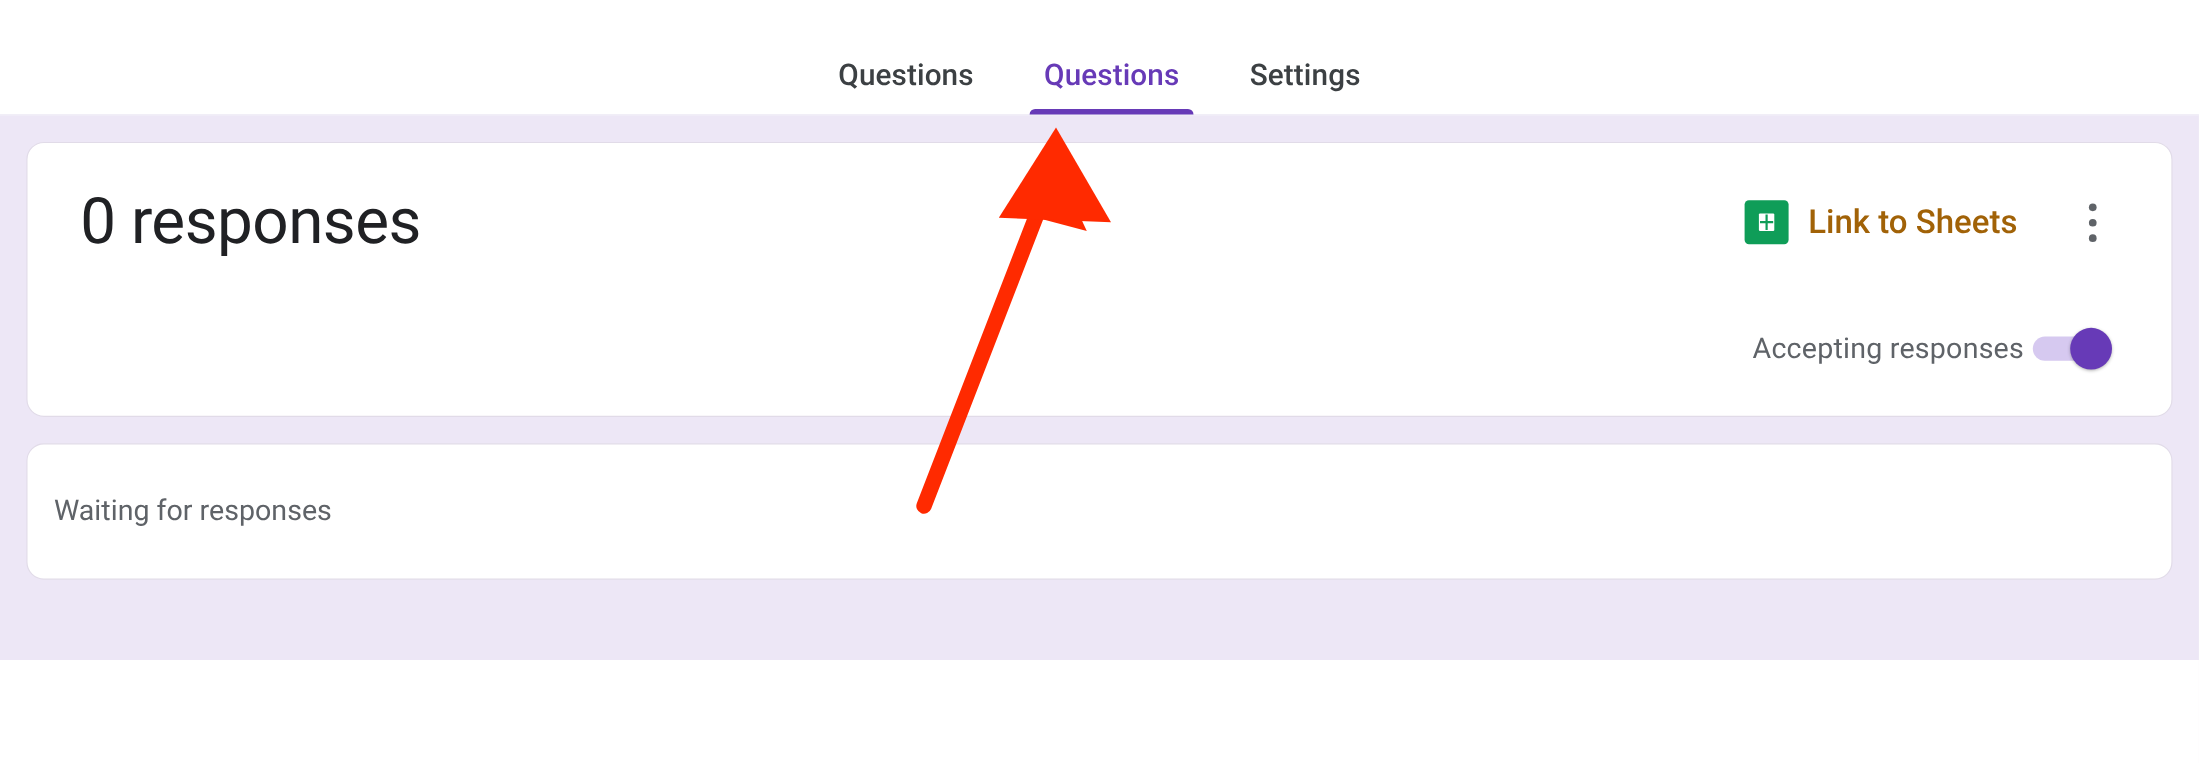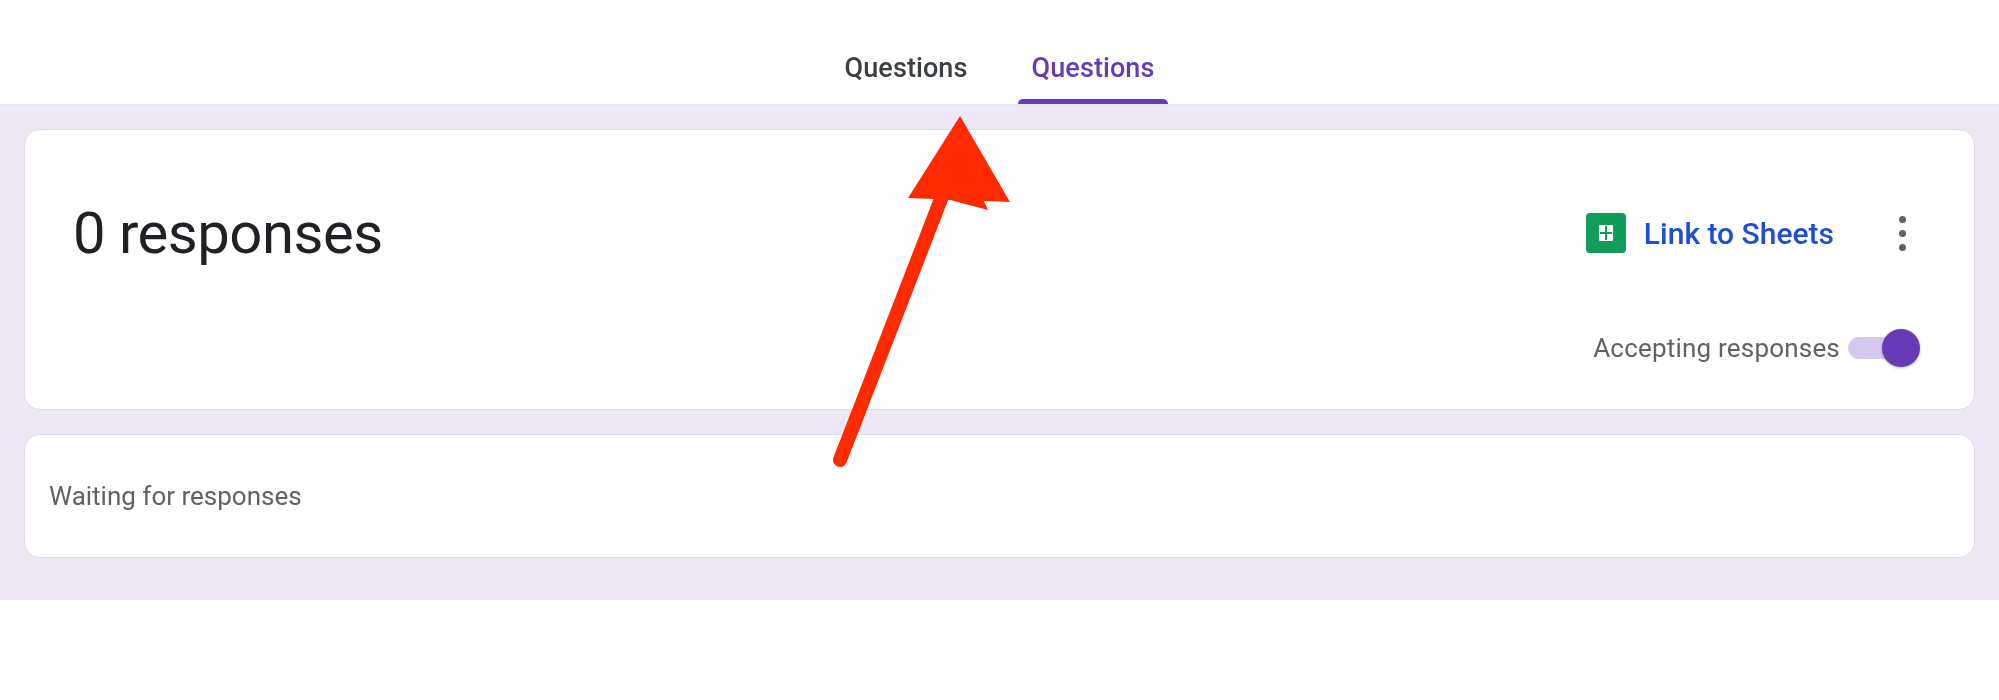--- a/index.html
+++ b/index.html
@@ -51,21 +51,20 @@
       border: 1px solid #e1dbe8;
       margin-bottom: 24px;
     }
     .card-top {
       padding: 38px 48px 46px 48px;
     }
     .headline-row {
       display: flex;
       align-items: center;
       justify-content: space-between;
-      margin-top: 31px;
     }
     .responses-headline {
       font-size: 58px;
       font-weight: 400;
       color: #202124;
       letter-spacing: -0.5px;
     }
     .right-actions {
       display: flex;
       align-items: center;
@@ -83,21 +82,21 @@
       background: #0f9d58;
       border-radius: 4px;
       display: flex;
       align-items: center;
       justify-content: center;
     }
     .sheets-icon svg { width: 24px; height: 24px; }
     .link-sheets-text {
       font-size: 30px;
       font-weight: 500;
-      color: #1d4ed8;
+      color: #a16207;
     }
     .kebab-button {
       width: 48px;
       height: 48px;
       border-radius: 50%;
       display: flex;
       align-items: center;
       justify-content: center;
       cursor: pointer;
     }
@@ -160,20 +159,21 @@
     .container-rel { position: relative; width: 1999px; height: 600px; }
   </style>
 </head>
 <body>
 
 <div class="container-rel">
 
   <div class="tabs-bar">
     <div class="tab">Questions</div>
     <div class="tab active">Questions</div>
+    <div class="tab">Settings</div>
   </div>
 
   <div class="work-area">
 
     <div class="card card-top">
       <div class="headline-row">
         <div class="responses-headline">0 responses</div>
         <div class="right-actions">
           <div class="link-sheets-group">
             <span class="sheets-icon">

